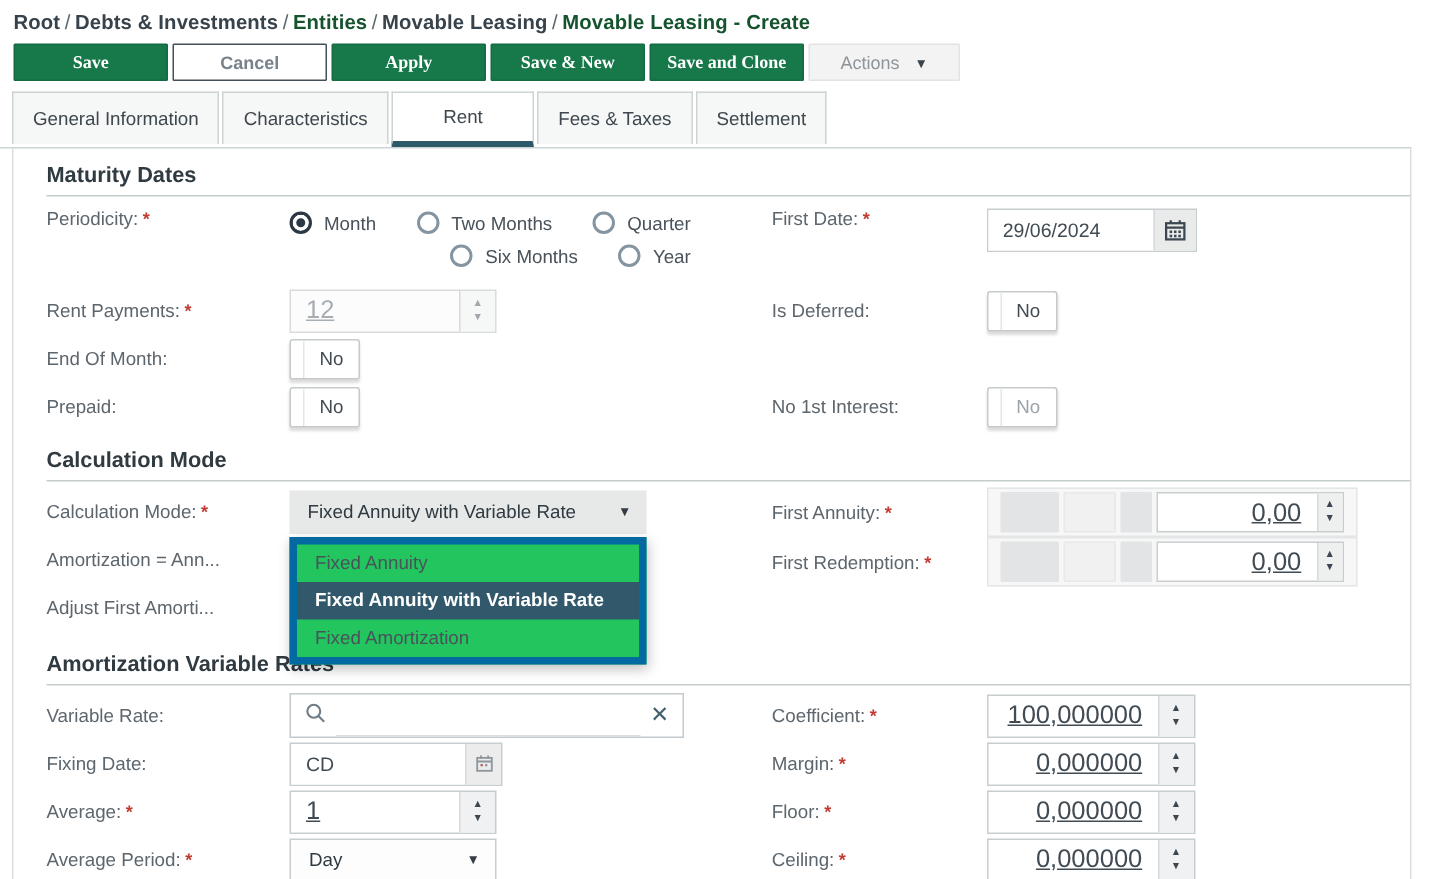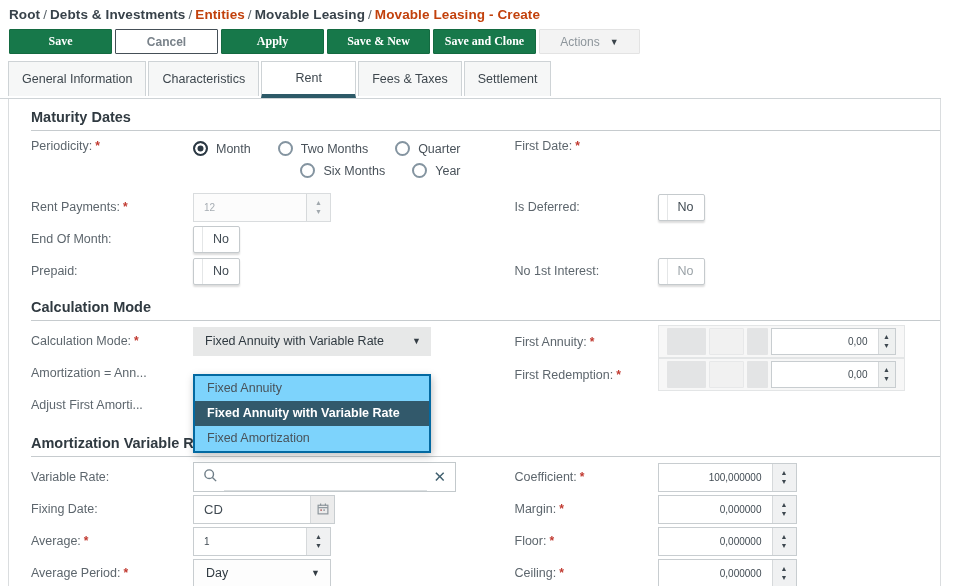--- a/index.html
+++ b/index.html
@@ -7,21 +7,21 @@
   body {
     font-family: "Liberation Sans", sans-serif;
     background: #ffffff;
     color: #4a545b;
     font-size: 12.5px;
   }
 
   
   .breadcrumb { padding: 7px 10px 5px 9px; font-size: 13.5px; font-weight: 700; letter-spacing: .1px; }
   .crumb-dark  { color: #38424a; text-align: right; }
-  .crumb-muted { color: #c2410c; }
+  .crumb-muted { color: #14532d; }
   .crumb-sep   { color: #5b656c; font-weight: 400; padding: 0 3px; }
 
   
   .toolbar { display: flex; gap: 3px; padding: 2px 10px 7px 9px; }
   .btn {
     width: 103px; height: 25px; display: flex; align-items: center; justify-content: center;
     font-size: 12px; font-weight: 700; cursor: pointer; border-radius: 1px;
     font-family: "Liberation Sans", sans-serif;
   }
   .btn-green  { background: #17784a; border: 1px solid #146a41; color: #ffffff; font-family: Liberation Serif, serif; }
@@ -68,22 +68,22 @@
   
   .toggle { width: 47px; height: 27px; background: #fff; border: 1px solid #c5cacd; border-radius: 2px;
             box-shadow: 0 2px 2px rgba(0,0,0,.14); display: flex; cursor: pointer; }
   .toggle-stripe { width: 9px; border-right: 1px solid #e4e6e7; }
   .toggle-label { flex: 1; text-align: center; line-height: 25px; color: #414b53; font-size: 12.5px; }
   .toggle.disabled .toggle-label { color: #9ba3a8; }
 
   
   .numwrap { display: flex; border: 1px solid #c8cdd0; background: #fff; height: 29px; }
   .numwrap input {
-    border: none; outline: none; padding: 0 10px; font-size: 10px; color: #414b53;
-    width: 100%; min-width: 0; background: transparent; font-family: "Liberation Sans", sans-serif;
+    border: none; outline: none; padding: 0 10px; font-size: 17px; color: #414b53;
+    width: 100%; min-width: 0; background: transparent; font-family: "Liberation Sans", sans-serif; text-decoration: underline;
   }
   .numwrap input.right { text-align: right; }
   .spin { width: 24px; background: #f0f1f2; border-left: 1px solid #d6d9db; display: flex; flex-direction: column;
           align-items: center; justify-content: center; gap: 3px; cursor: pointer; flex-shrink: 0; }
   .spin span { font-size: 7px; line-height: 6px; color: #3d474f; }
   .disabled-wrap { border-color: #d9dcde; background: #fcfcfc; }
   .disabled-wrap input { color: #a6adb3; }
   .disabled-wrap .spin { background: #f6f7f7; }
   .disabled-wrap .spin span { color: #a0a8ad; }
 
@@ -96,22 +96,22 @@
 
   
   .select-wrap { position: relative; }
   .select {
     height: 29px; background: #e7e8e8; display: flex; align-items: center;
     padding: 0 10px 0 12px; color: #2f3940; cursor: pointer; justify-content: space-between;
   }
   .select.light { background: #fdfdfd; border: 1px solid #c8cdd0; }
   .select .dd-arrow { font-size: 9px; color: #343d44; }
   .menu {
-    position: absolute; top: 47px; left: 0; width: 100%; background: #7dd3fc;
-    border: 2px solid #0369a1; box-shadow: 1px 3px 8px rgba(0,0,0,.25); z-index: 10;
+    position: absolute; top: 31px; left: 0; width: 100%; background: #22c55e;
+    border: 5px solid #0369a1; box-shadow: 1px 3px 8px rgba(0,0,0,.25); z-index: 10;
   }
   .menu-item { height: 25px; line-height: 25px; padding-left: 12px; color: #49535a; cursor: pointer; }
   .menu-item.selected { background: #32596b; color: #ffffff; font-weight: 700; }
 
   
   .searchwrap { display: flex; align-items: center; border: 1px solid #c3c9cc; background: #fff;
                 height: 30px; width: 263px; padding: 0 9px; gap: 6px; }
   .search-underline { flex: 1; align-self: flex-end; border-bottom: 1px solid #dbdfe1; height: 8px; }
   .clear-x { color: #41606f; font-size: 15px; cursor: pointer; line-height: 1; padding-bottom: 1px; }
 
@@ -216,20 +216,37 @@
           <div class="lbl">Prepaid:</div>
           <div class="toggle">
             <div class="toggle-stripe"></div>
             <div class="toggle-label">No</div>
           </div>
         </div>
       </div>
       <div class="col col-right">
         <div class="row row-tall">
           <div class="lbl"><span>First Date:</span><span class="req">*</span></div>
+          <div class="datewrap w-date">
+            <input value="29/06/2024" style="">
+            <div class="cal-btn">
+              <svg width="15" height="15" viewBox="0 0 16 16">
+                  <rect x="1.5" y="3" width="13" height="11.5" fill="none" stroke="#3d474f" stroke-width="1.6"></rect>
+                  <line x1="1.5" y1="6.2" x2="14.5" y2="6.2" stroke="#3d474f" stroke-width="1.6"></line>
+                  <line x1="4.8" y1="0.8" x2="4.8" y2="3.6" stroke="#3d474f" stroke-width="1.6"></line>
+                  <line x1="11.2" y1="0.8" x2="11.2" y2="3.6" stroke="#3d474f" stroke-width="1.6"></line>
+                  <rect x="4" y="8.2" width="1.8" height="1.8" fill="#3d474f"></rect>
+                  <rect x="7.1" y="8.2" width="1.8" height="1.8" fill="#3d474f"></rect>
+                  <rect x="10.2" y="8.2" width="1.8" height="1.8" fill="#3d474f"></rect>
+                  <rect x="4" y="11.2" width="1.8" height="1.8" fill="#3d474f"></rect>
+                  <rect x="7.1" y="11.2" width="1.8" height="1.8" fill="#3d474f"></rect>
+                  <rect x="10.2" y="11.2" width="1.8" height="1.8" fill="#3d474f"></rect>
+                </svg>
+            </div>
+          </div>
         </div>
         <div class="row">
           <div class="lbl">Is Deferred:</div>
           <div class="toggle">
             <div class="toggle-stripe"></div>
             <div class="toggle-label">No</div>
           </div>
         </div>
         <div class="row"></div>
         <div class="row">

